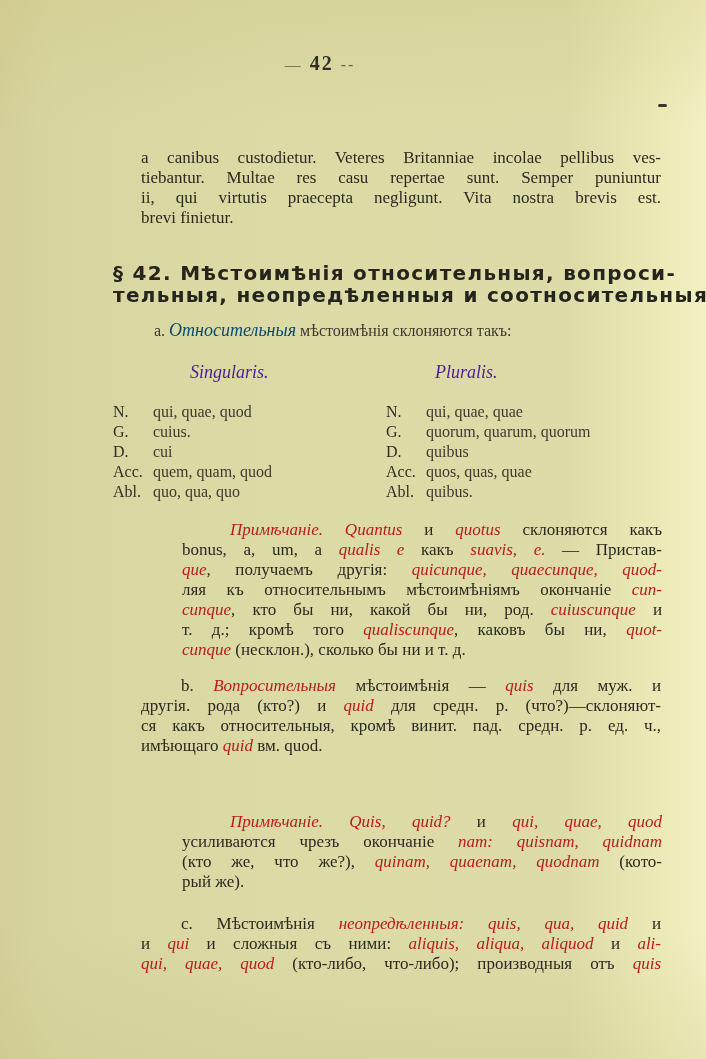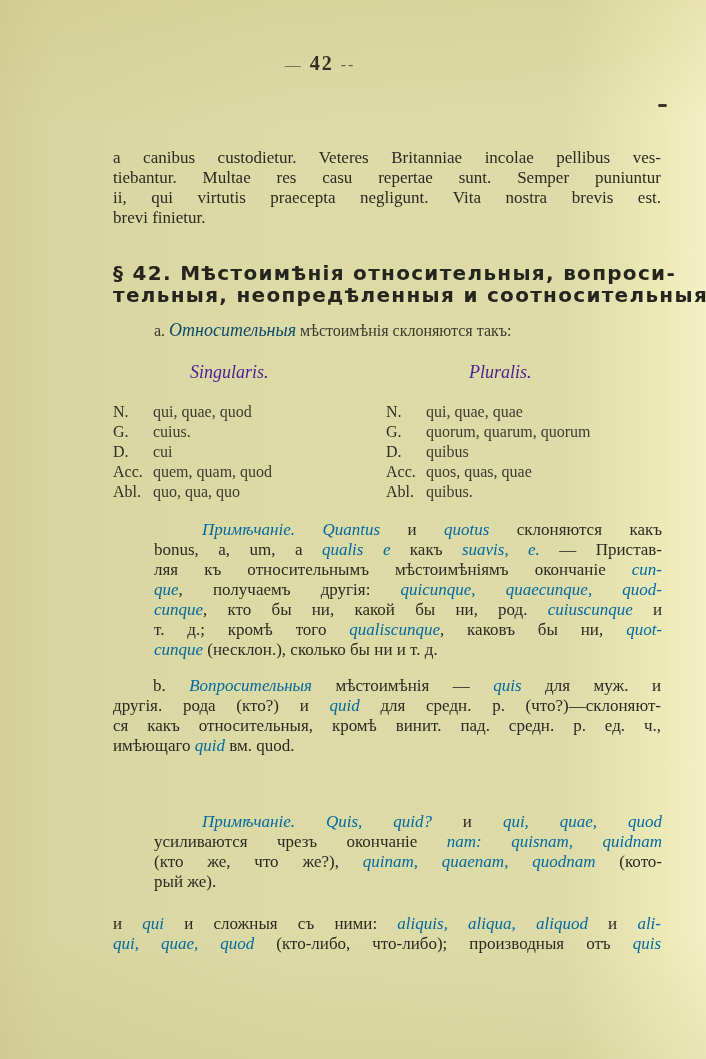--- a/index.html
+++ b/index.html
@@ -20,21 +20,21 @@
     .header .num { font-weight: bold; }
     .header .dash { color: #6a6656; font-size: 16px; }
     .corner-mark {
       position: absolute; top: 104px; left: 658px; width: 9px; height: 3px;
       background: #3a372c; border-radius: 2px;
     }
     .para {
       position: absolute; left: 113px; width: 548px;
       font-size: 17px; line-height: 20px; text-align: justify;
     }
-    .para .ln { display: block; height: 20px; white-space: nowrap; text-align-last: justify; text-align: justify; }
+    .para .ln { display: block; height: 20px; white-space: nowrap; text-align-last: justify; text-align: justify; margin-left: 28px; }
     .para .ln.last { text-align-last: left; }
     .heading {
       position: absolute; left: 113px; width: 550px; top: 262px;
       font-family: "DejaVu Sans", "Liberation Sans", sans-serif;
       font-weight: bold; font-size: 20px; line-height: 22px; color: #25241d;
       letter-spacing: 1.3px;
     }
     .heading .ln { display: block; white-space: nowrap; text-align: justify; text-align-last: justify; }
     .subline {
       position: absolute; top: 320px; left: 154px; font-size: 16px; color: #3a382e;
@@ -43,21 +43,21 @@
     .col-head {
       position: absolute; top: 362px; font-style: italic; font-size: 18px; color: #4c1d95;
     }
     .decl-table {
       position: absolute; top: 402px; font-size: 16px; line-height: 20px; color: #3a382e;
     }
     .decl-row { display: flex; height: 20px; white-space: nowrap; }
     .decl-row .case { width: 40px; color: #2f2e26; }
     .decl-row .form { color: #3d3b31; }
     i { font-style: italic; }
-    .em { font-style: italic; color: #0369a1; }
+    .em { font-style: italic; color: #b91c1c; }
   </style>
 </head>
 <body>
 
 <div class="page-shade"></div>
 
 <div class="header">
   <span class="dash">—</span>
   <span class="num">42</span>
   <span class="dash">--</span>
@@ -76,21 +76,21 @@
   <span class="ln">тельныя, неопредѣленныя и соотносительныя.</span>
 </div>
 
 <div class="subline">
   <span>a.</span>
   <i>Относительныя</i>
   <span>мѣстоимѣнія склоняются такъ:</span>
 </div>
 
 <div class="col-head" style="left:190px;">Singularis.</div>
-<div class="col-head" style="left:469px;font-style:italic;">Pluralis.</div>
+<div class="col-head" style="left:435px;font-style:italic;">Pluralis.</div>
 
 <div class="decl-table" style="left:113px;">
   <div class="decl-row">
       <span class="case">N.</span>
       <span class="form">qui, quae, quod</span>
     </div>
   <div class="decl-row">
       <span class="case">G.</span>
       <span class="form">cuius.</span>
     </div>
@@ -127,37 +127,38 @@
     </div>
   <div class="decl-row">
       <span class="case">Abl.</span>
       <span class="form">quibus.</span>
     </div>
 </div>
 
 <div class="para" style="top:520px; left:154px; width:508px;">
   <span class="ln" style="padding-left:48px;"><i class="em">Примѣчаніе.</i> <i class="em">Quantus</i><span> и </span><i class="em">quotus</i><span> склоняются какъ</span></span>
   <span class="ln"><span>bonus, a, um, а </span><i class="em">qualis e</i><span> какъ </span><i class="em">suavis, e.</i><span> — Пристав-</span></span>
+  <span class="ln"><i class="em">que</i><span>, получаемъ другія: </span><i class="em">quicunque, quaecunque, quod-</i></span>
   <span class="ln"><span>ляя къ относительнымъ мѣстоимѣніямъ окончаніе </span><i class="em">cun-</i></span>
-  <span class="ln"><i class="em">que</i><span>, получаемъ другія: </span><i class="em">quicunque, quaecunque, quod-</i></span>
   <span class="ln"><i class="em">cunque</i><span>, кто бы ни, какой бы ни, род. </span><i class="em">cuiuscunque</i><span> и</span></span>
   <span class="ln"><span>т. д.; кромѣ того </span><i class="em">qualiscunque</i><span>, каковъ бы ни, </span><i class="em">quot-</i></span>
   <span class="ln last"><i class="em">cunque</i><span> (несклон.), сколько бы ни и т. д.</span></span>
 </div>
 
 <div class="para" style="top:676px;">
   <span class="ln" style="padding-left:40px;"><span>b. </span><i class="em">Вопросительныя</i><span> мѣстоимѣнія — </span><i class="em">quis</i><span> для муж. и</span></span>
   <span class="ln"><span>другія. рода (кто?) и </span><i class="em">quid</i><span> для средн. р. (что?)—склоняют-</span></span>
   <span class="ln">ся какъ относительныя, кромѣ винит. пад. средн. р. ед. ч.,</span>
   <span class="ln last"><span>имѣющаго </span><i class="em">quid</i><span> вм. quod.</span></span>
 </div>
 
 <div class="para" style="top:812px; left:154px; width:508px;">
   <span class="ln" style="padding-left:48px;"><i class="em">Примѣчаніе.</i><i class="em"> Quis, quid?</i><span> и </span><i class="em">qui, quae, quod</i></span>
   <span class="ln"><span>усиливаются чрезъ окончаніе </span><i class="em">nam: quisnam, quidnam</i></span>
   <span class="ln"><span>(кто же, что же?), </span><i class="em">quinam, quaenam, quodnam</i><span> (кото-</span></span>
   <span class="ln last">рый же).</span>
 </div>
 
 <div class="para" style="top:914px;">
+  <span class="ln" style="padding-left:40px;"><span>c. Мѣстоимѣнія </span><i class="em">неопредѣленныя: quis, qua, quid</i><span> и</span></span>
   <span class="ln"><span>и </span><i class="em">qui</i><span> и сложныя съ ними: </span><i class="em">aliquis, aliqua, aliquod</i><span> и </span><i class="em">ali-</i></span>
   <span class="ln"><i class="em">qui, quae, quod</i><span> (кто-либо, что-либо); производныя отъ </span><i class="em">quis</i></span>
 </div>
 
 </body></html>

